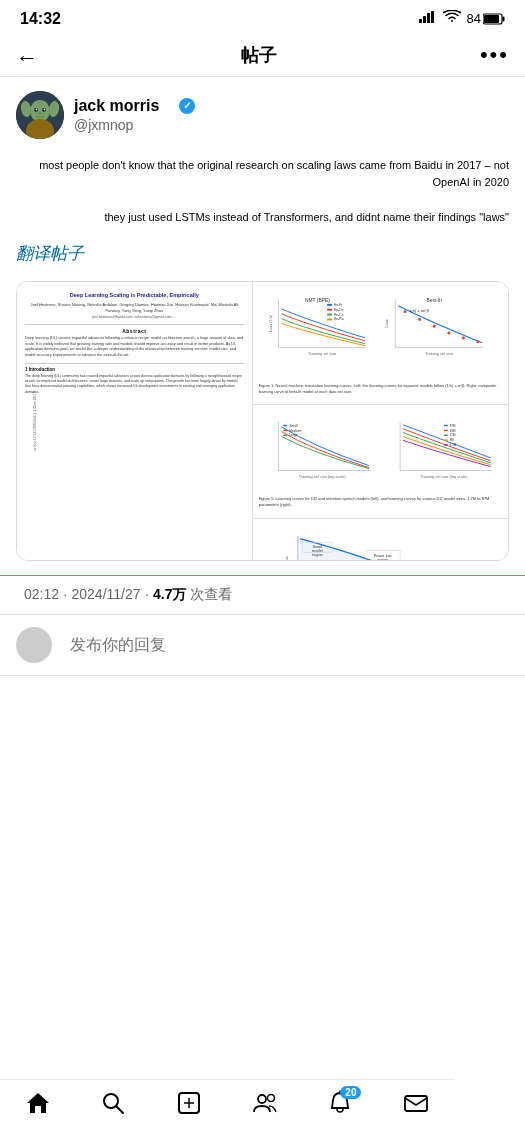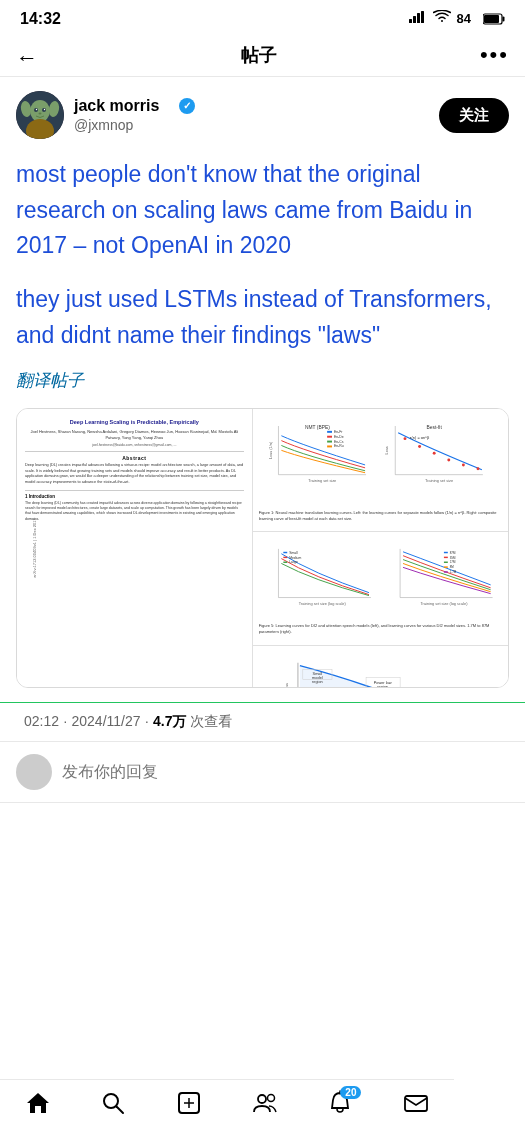--- a/index.html
+++ b/index.html
@@ -19,23 +19,23 @@
       align-items: flex-start;
       padding: 10px 20px 6px;
       font-size: 15px;
       font-weight: 600;
     }
     .status-time { font-weight: 700; font-size: 16px; }
     .status-icons { display: flex; align-items: center; gap: 6px; font-size: 13px; }
     .battery-icon {
       display: inline-flex;
       align-items: center;
-      gap: 12px;
+      gap: 2px;
       font-size: 13px;
-      font-weight: 700;
+      font-weight: 400;
     }
 
     
     .nav-bar {
       display: flex;
       align-items: center;
       justify-content: space-between;
       padding: 8px 16px;
       border-bottom: 1px solid #e8e8e8;
     }
@@ -88,23 +88,24 @@
       border-radius: 20px;
       padding: 8px 20px;
       font-size: 15px;
       font-weight: 600;
       cursor: pointer;
     }
 
     
     .post-content {
       padding: 10px 16px 12px;
-      font-size: 23px;
+      font-size: 11px;
       line-height: 1.55;
-      color: #1d4ed8;
+      color: #000000;
+      text-align: right;
     }
     .post-paragraph {
       margin-bottom: 18px;
     }
     .post-paragraph:last-child { margin-bottom: 0; }
 
     
     .translate-link {
       padding: 4px 16px 12px;
       color: #0369a1;
@@ -228,20 +229,21 @@
     }
     .post-meta span { color: #666; }
     .post-meta strong { color: #000; }
 
     
     .reply-bar {
       padding: 12px 16px;
       border-bottom: 1px solid #e8e8e8;
       display: flex;
       align-items: center;
+      gap: 8px;
     }
     .reply-avatar {
       width: 36px;
       height: 36px;
       border-radius: 50%;
       background: #ccc;
       margin-right: 10px;
       flex-shrink: 0;
     }
     .reply-input {
@@ -357,21 +359,20 @@
       </svg>
     </div>
     <div class="author-info">
       <div class="author-name">
         <span>jack morris</span>
         <span class="verified-badge">✓</span>
       </div>
       <span class="author-handle">@jxmnop</span>
     </div>
   </div>
-  <button class="follow-btn">关注</button>
 </div>
 
 <div class="post-content">
   <div class="post-paragraph">most people don't know that the original research on scaling laws came from Baidu in 2017 – not OpenAI in 2020</div>
   <div class="post-paragraph">they just used LSTMs instead of Transformers, and didnt name their findings "laws"</div>
 </div>
 
 <div class="translate-link">翻译帖子</div>
 
 <div class="paper-image-container">

